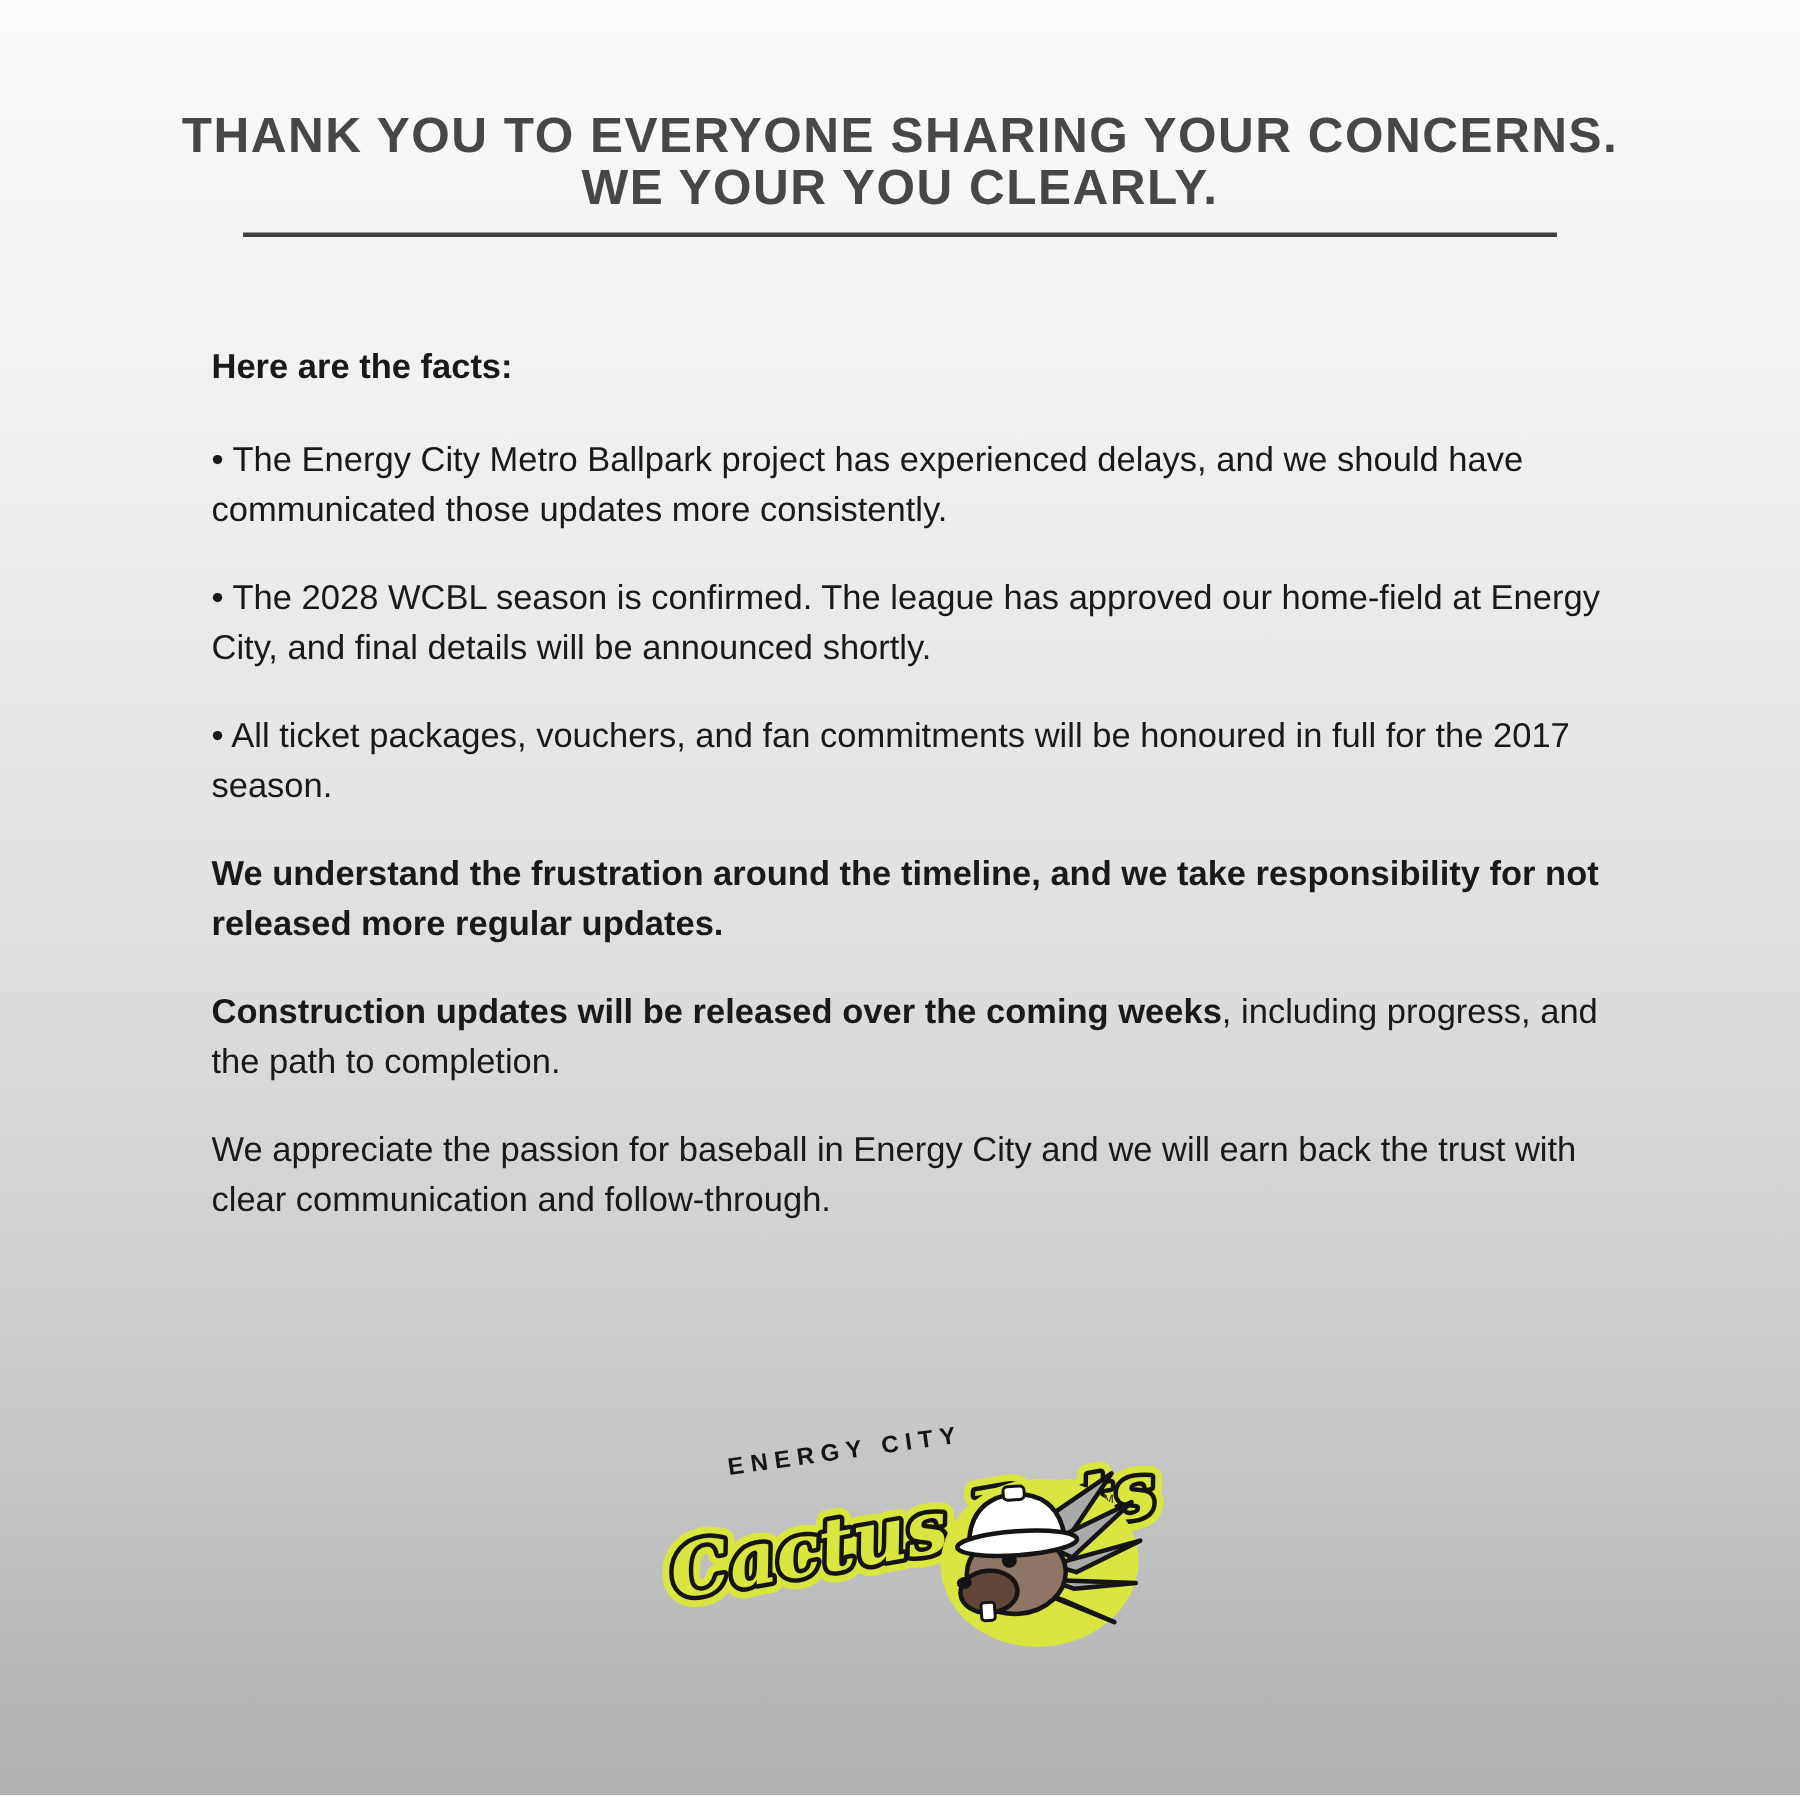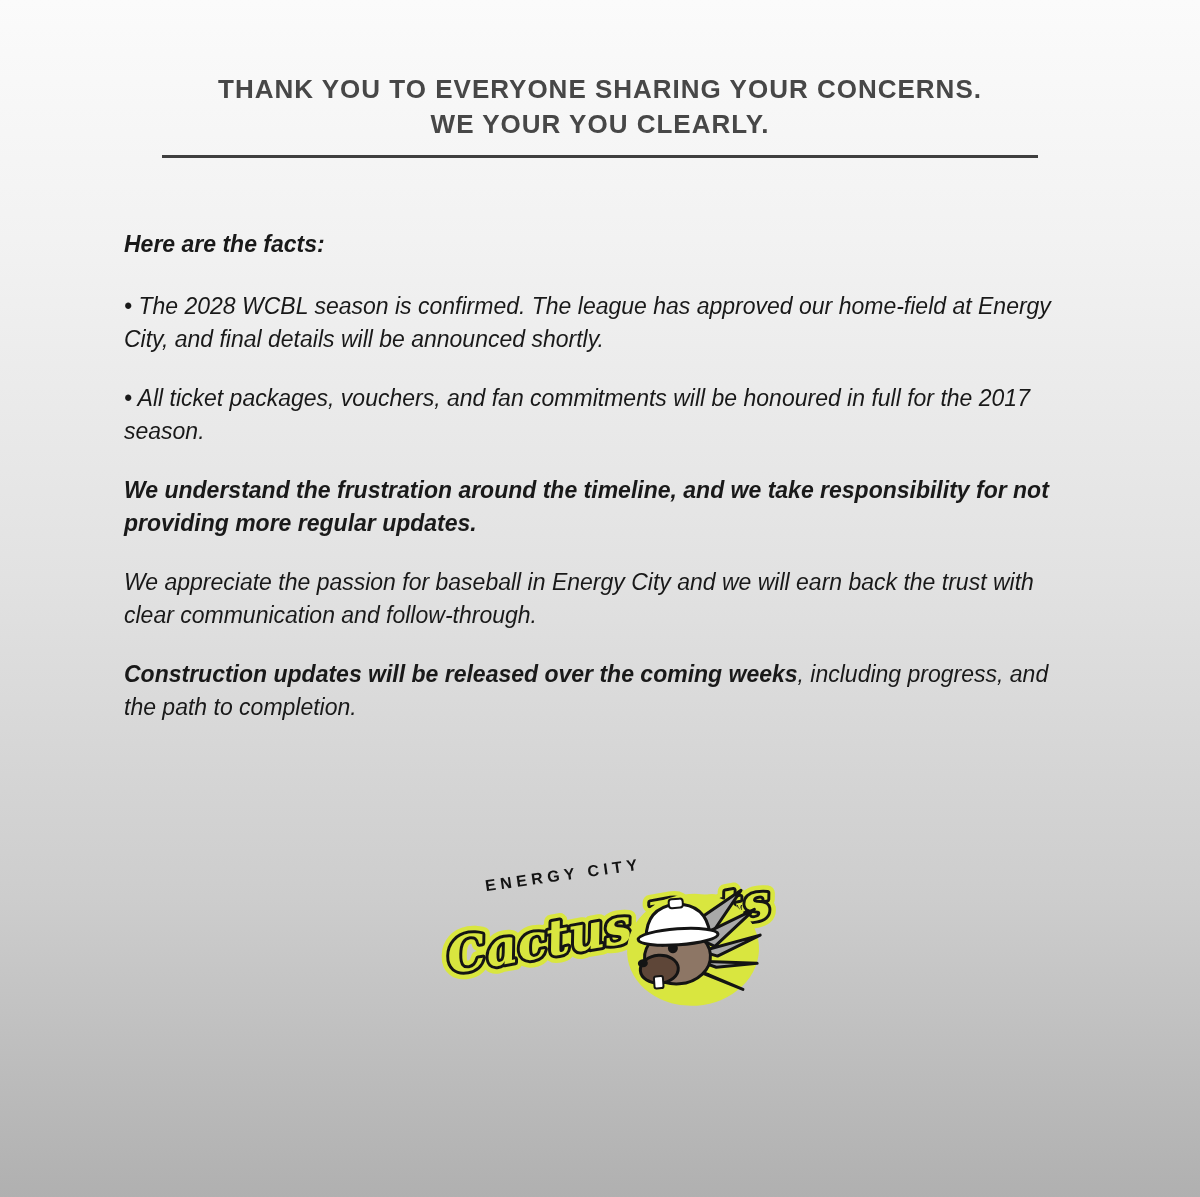--- a/index.html
+++ b/index.html
@@ -9,40 +9,40 @@
   }
   .canvas {
     width: 1200px;
     height: 1197px;
     background: linear-gradient(180deg, #fbfbfb 0%, #f2f2f2 20%, #e2e2e2 48%, #cdcdcd 75%, #b0b0b0 100%);
     overflow: hidden;
   }
   header { padding-top: 72px; }
   h1 {
     text-align: center;
-    font-size: 26px;
+    font-size: 33px;
     line-height: 35px;
     font-weight: bold;
     letter-spacing: 1px;
     color: #474747;
   }
   .title-underline {
     width: 876px;
     height: 3px;
     background: #3f3f3f;
     margin: 13px auto 0 auto;
   }
   main {
     margin-top: 70px;
     padding: 0 124px;
     color: #191919;
     font-size: 23px;
     line-height: 33px;
   }
-  main p { margin: 0 0 26px 0; font-style: italic; }
+  main p { margin: 0 0 26px 17px; }
   .bold-p { font-weight: bold; }
   .facts-heading { font-weight: bold; margin-bottom: 29px; }
   strong { font-weight: bold; }
   .logo-wrap {
     width: 310px;
     margin: 112px auto 0 auto;
   }
   .logo-wrap svg { overflow: visible; display: block; }
 </style>
 </head>
@@ -54,30 +54,31 @@
     <h1>
       <span>THANK YOU TO EVERYONE SHARING YOUR CONCERNS.</span><br>
       <span>WE YOUR YOU CLEARLY.</span>
     </h1>
     <div class="title-underline"></div>
   </header>
 
   <main>
     <p class="facts-heading">Here are the facts:</p>
 
+    <p>• The Energy City Metro Ballpark project has experienced delays, and we should have communicated those updates more consistently.</p>
 
     <p>• The 2028 WCBL season is confirmed. The league has approved our home-field at Energy City, and final details will be announced shortly.</p>
 
     <p>• All ticket packages, vouchers, and fan commitments will be honoured in full for the 2017 season.</p>
 
-    <p class="bold-p">We understand the frustration around the timeline, and we take responsibility for not providing more regular updates.</p>
+    <p class="bold-p">We understand the frustration around the timeline, and we take responsibility for not released more regular updates.</p>
+
+    <p><strong>Construction updates will be released over the coming weeks</strong><span>, including progress, and the path to completion.</span></p>
 
     <p>We appreciate the passion for baseball in Energy City and we will earn back the trust with clear communication and follow-through.</p>
-
-    <p><strong>Construction updates will be released over the coming weeks</strong><span>, including progress, and the path to completion.</span></p>
 
   </main>
 
   <div class="logo-wrap">
     <svg viewBox="0 0 300 170" width="300" height="170" role="img">
 
       <g transform="rotate(-8 150 40)">
         <text x="40" y="40" font-family="Liberation Sans, sans-serif" font-size="16" font-weight="bold" letter-spacing="4.5" fill="#141414">ENERGY CITY</text>
       </g>
 

